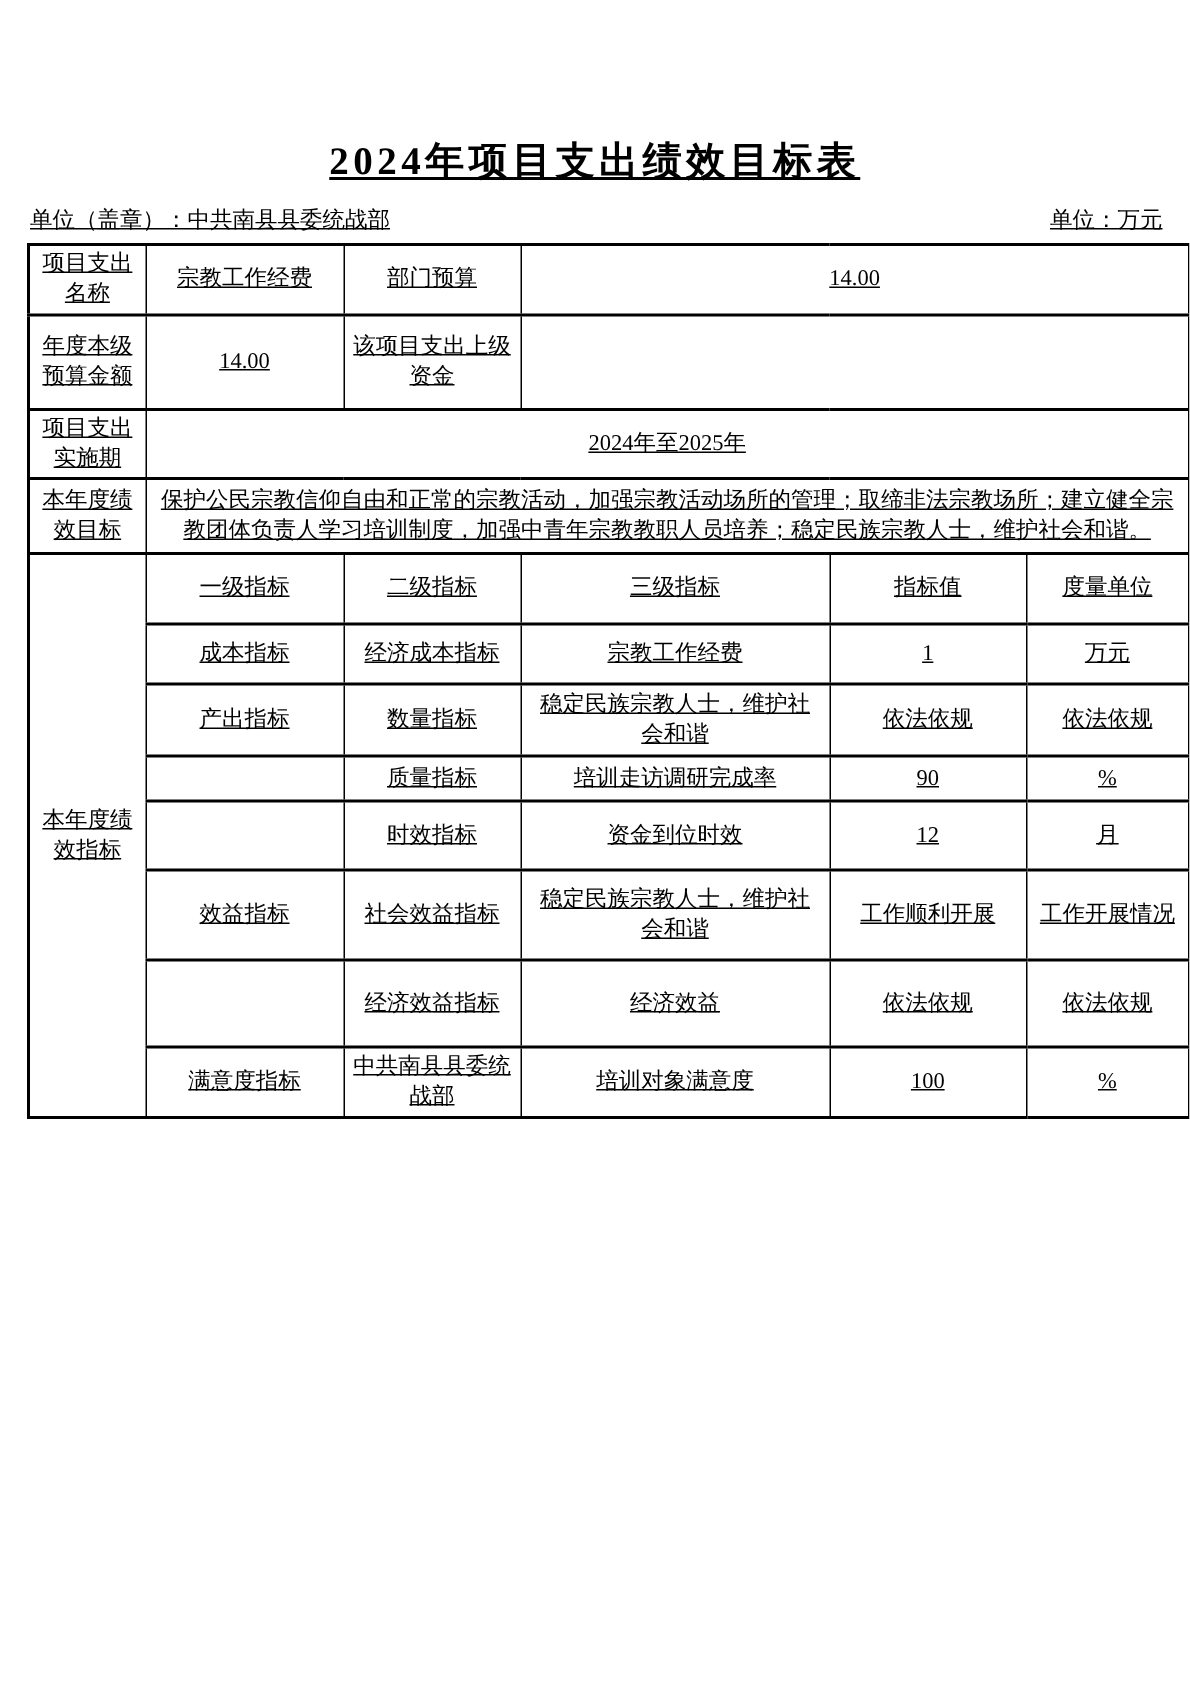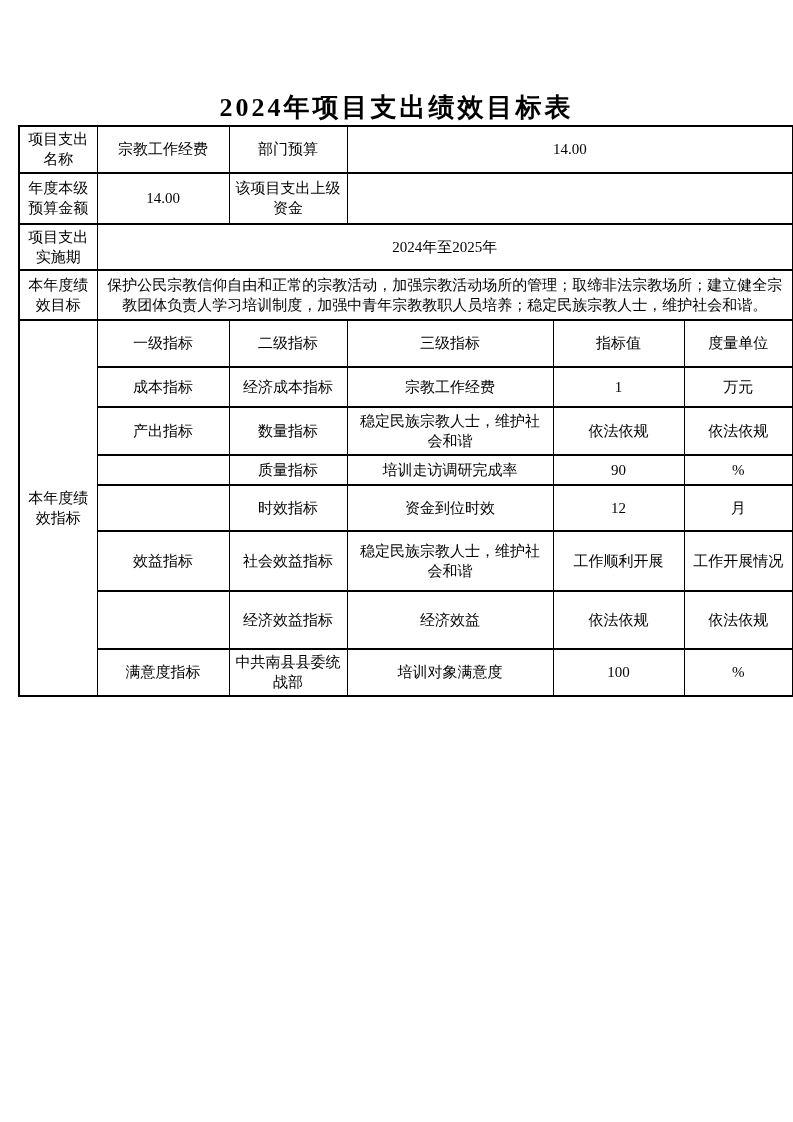--- a/index.html
+++ b/index.html
@@ -1,20 +1,20 @@
 <!DOCTYPE html>
 <html><head>
 <meta charset="utf-8">
 <style>
   * { margin:0; padding:0; box-sizing:border-box; }
   html,body { background:#ffffff; }
   .page {
     width:793px; height:1122px; background:#ffffff; color:#000;
     font-family:"Liberation Serif","DejaVu Serif",serif;
-    position:relative; overflow:hidden;
+    position:relative; overflow:hidden;text-decoration:underline;
   }
   .title {
     padding-top:90px; text-align:center;
     font-size:26px; font-weight:bold; letter-spacing:3px;
   }
   .meta-row {
     display:flex; justify-content:space-between; align-items:flex-end;
     padding:12px 18px 6px 20px; font-size:15px;
   }
   table.form {
@@ -37,38 +37,42 @@
   }
   td.rowspan-label { padding:2px 9px; }
 </style>
 </head>
 <body>
 
 <div class="page">
 
   <div class="title">2024年项目支出绩效目标表</div>
 
+  <div class="meta-row">
+    <span>单位（盖章）：中共南县县委统战部</span>
+    <span>单位：万元</span>
+  </div>
 
   <table class="form">
     <colgroup>
       <col style="width:78px">
         <col style="width:132px">
         <col style="width:118px">
       <col style="width:206px">
         <col style="width:131px">
         <col style="width:109px">
     </colgroup>
     <tbody>
       <tr style="height:45px">
         <td>项目支出名称</td>
         <td class="small-text">宗教工作经费</td>
         <td>部门预算</td>
         <td colspan="3">14.00</td>
       </tr>
-      <tr style="height:51px">
+      <tr style="height:63px">
         <td>年度本级预算金额</td>
         <td>14.00</td>
         <td>该项目支出上级资金</td>
         <td colspan="3"></td>
       </tr>
       <tr style="height:42px">
         <td>项目支出实施期</td>
         <td colspan="5">2024年至2025年</td>
       </tr>
       <tr style="height:50px">

